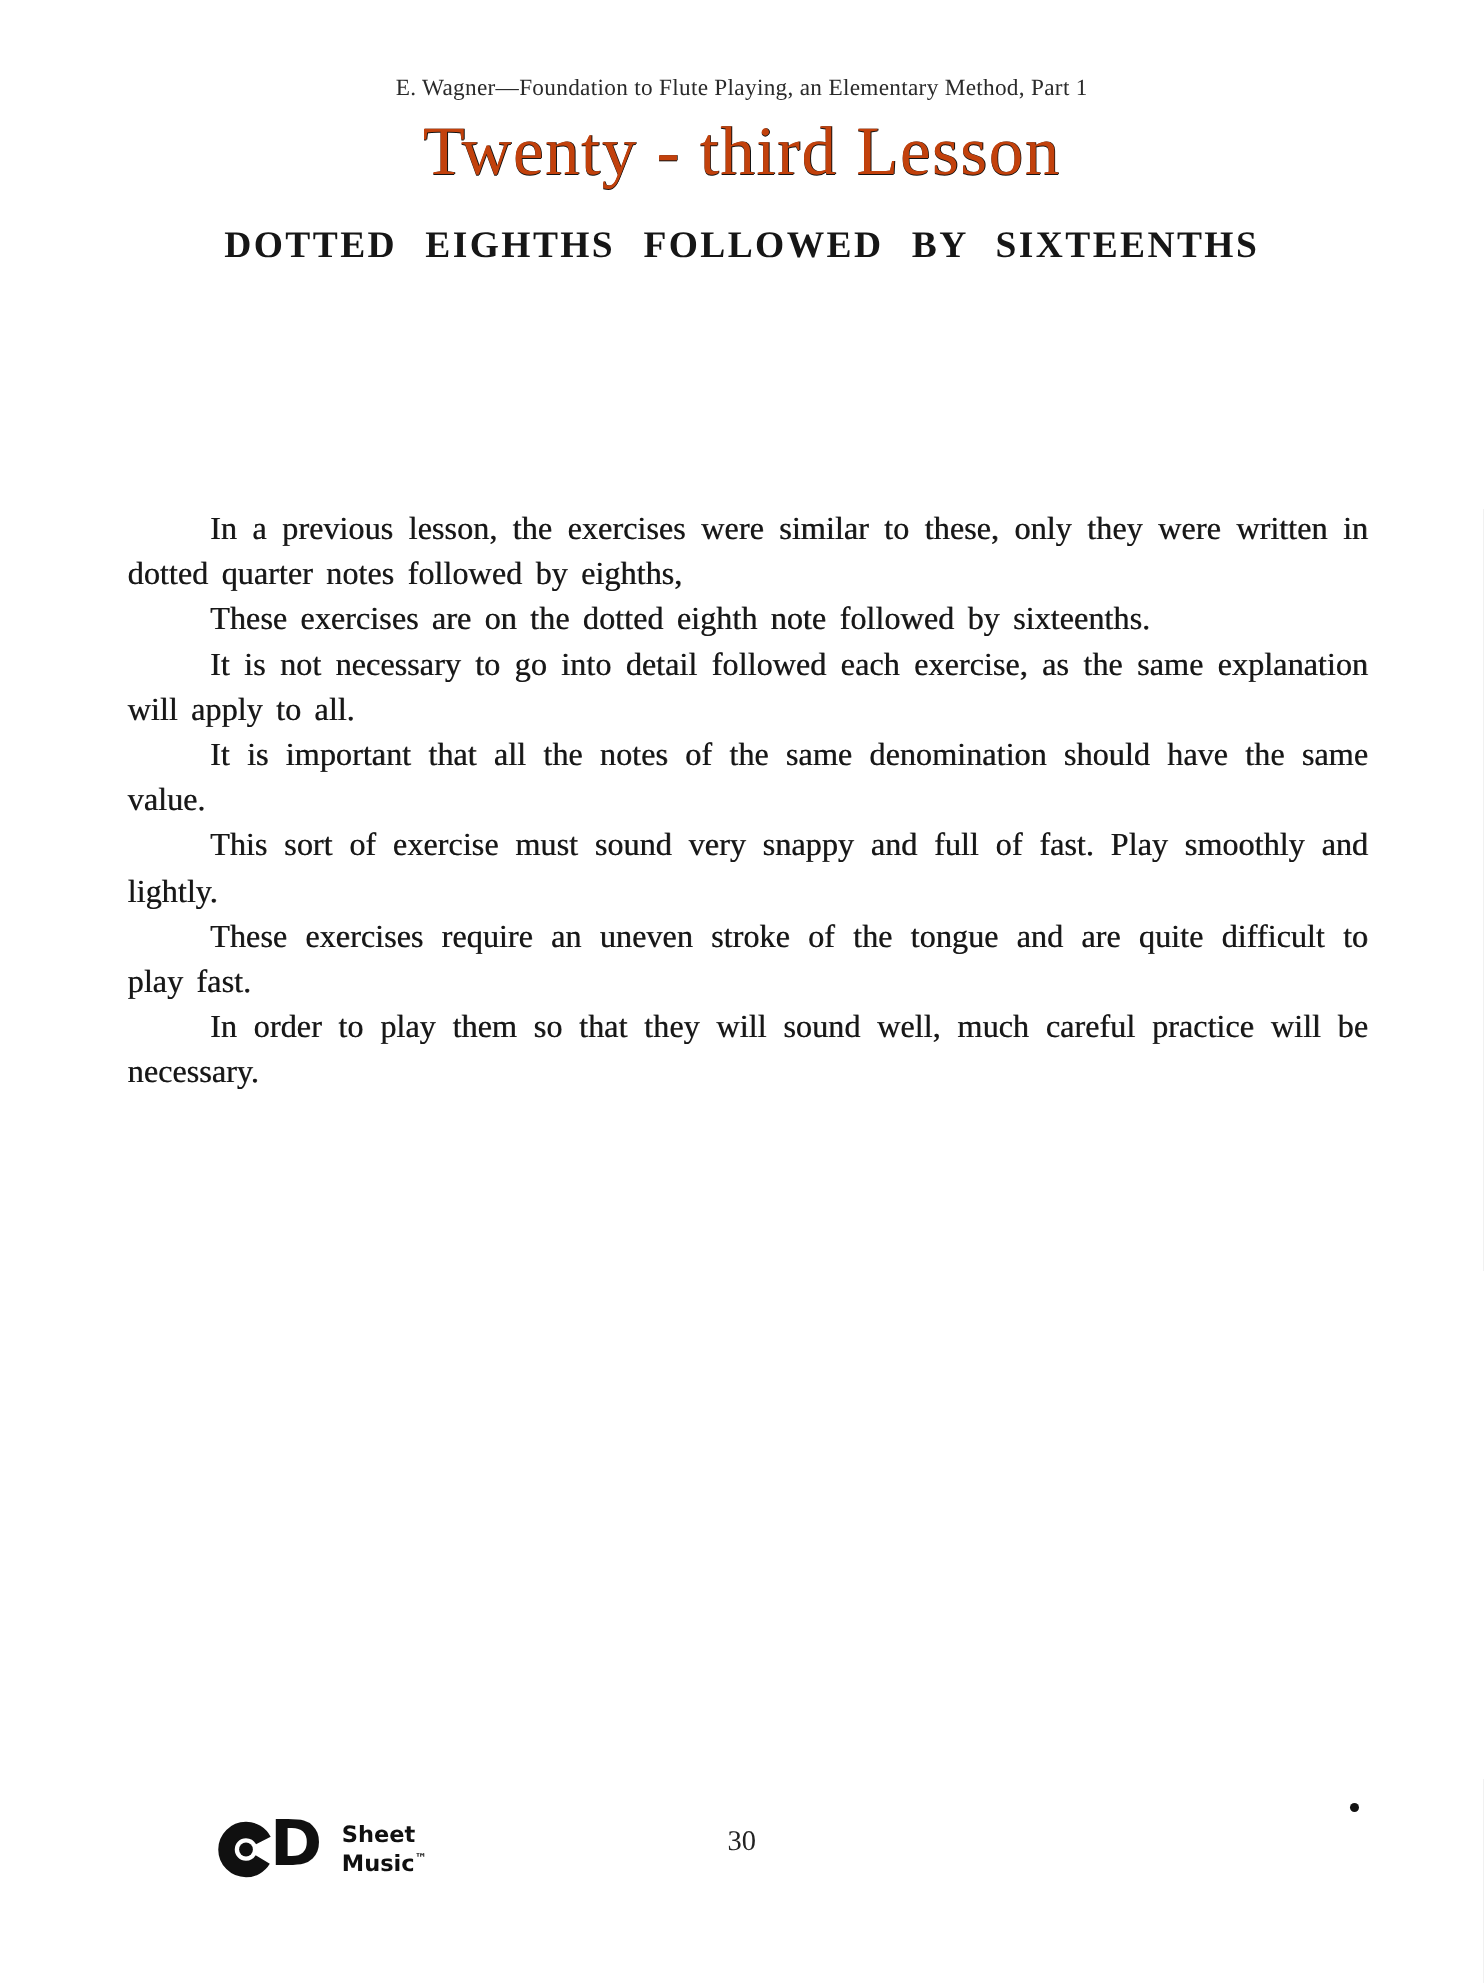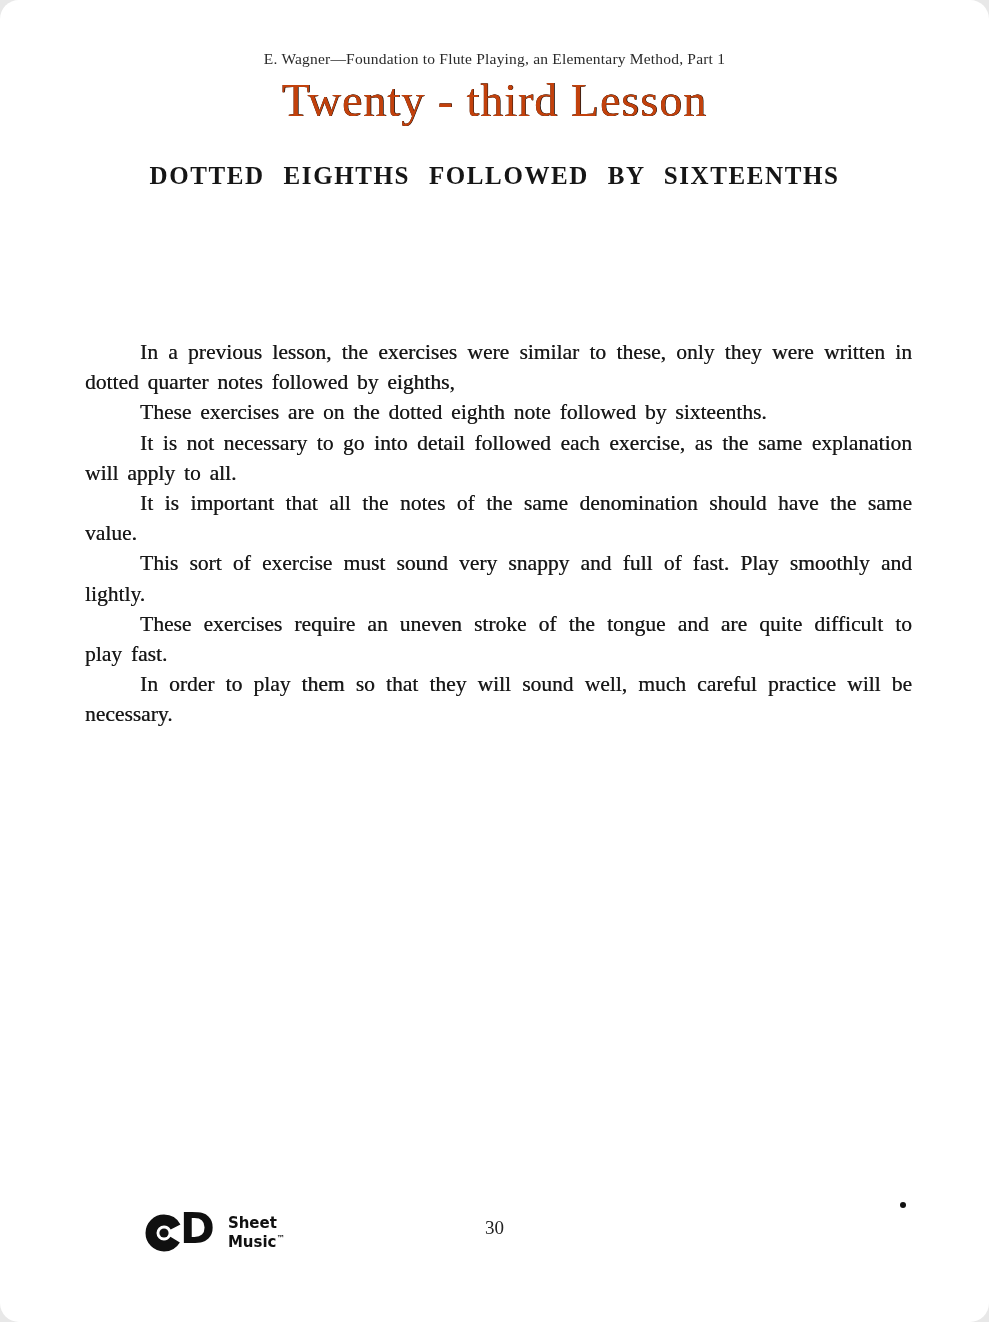--- a/index.html
+++ b/index.html
@@ -5,21 +5,20 @@
   html, body { margin: 0; padding: 0; background: #e8e8e8; }
   .page {
     position: relative;
     width: 989px;
     height: 1322px;
     margin: 0 auto;
     background: #ffffff;
     font-family: "Liberation Serif", serif;
     color: #1b1b1b;
     overflow: hidden;
-    border-radius: 19px;
   }
   .running-header {
     position: absolute;
     top: 50px; left: 0; right: 0;
     text-align: center;
     font-size: 15.5px;
     color: #2a2a2a;
     letter-spacing: 0.2px;
   }
   .lesson-title {
@@ -29,21 +28,21 @@
     text-align: center;
     font-size: 46px;
     font-weight: 400;
     letter-spacing: 1px;
     color: #c2410c;
     text-shadow: 0.6px 0 0 #141414, 0 0.4px 0 #141414;
   }
   .lesson-subtitle {
     position: absolute;
     top: 146px; left: 0; right: 0;
-    margin: 16px;
+    margin: 4px;
     text-align: center;
     font-size: 25px;
     font-weight: 700;
     letter-spacing: 1.6px;
     word-spacing: 11px;
     color: #161616;
   }
   .body-text {
     position: absolute;
     top: 337px;

